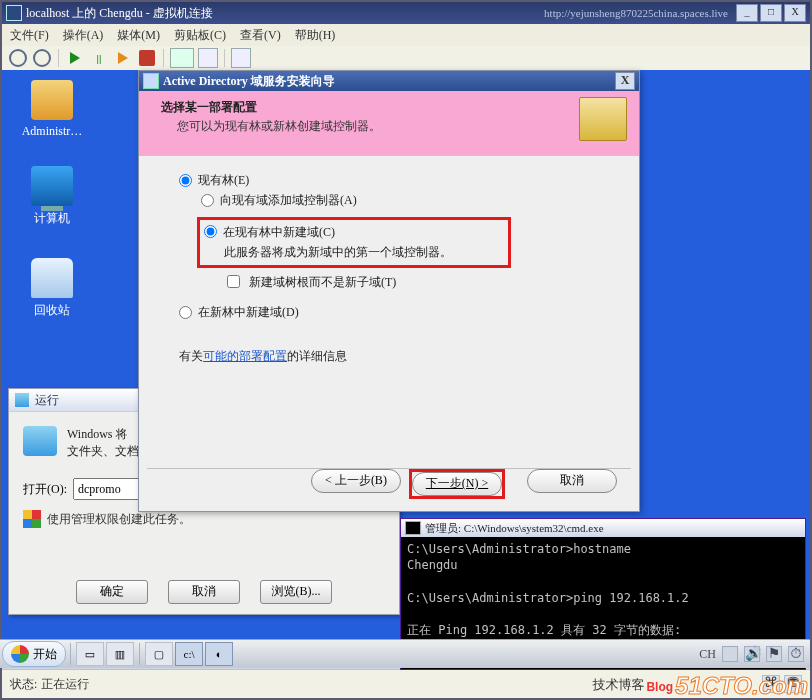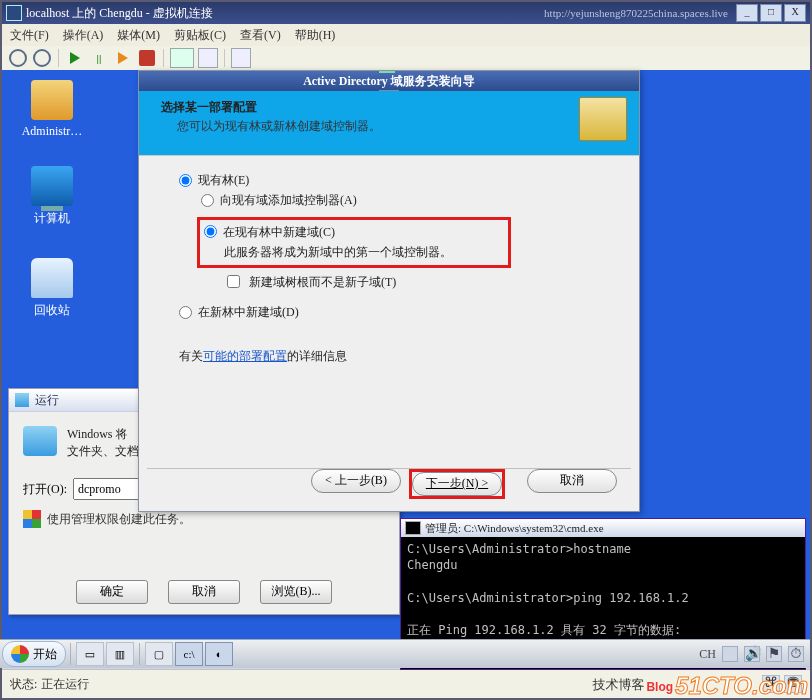--- a/index.html
+++ b/index.html
@@ -53,25 +53,25 @@
   .run select { flex:1; height:22px; font:12px Tahoma; }
   .run .shield { margin-top:10px; color:#333; display:flex; align-items:center; gap:6px; }
   .run .shield .sicon{width:18px;height:18px;background:conic-gradient(#e03434 0 25%,#37a337 0 50%,#2b7fe2 0 75%,#f2c12e 0);}
   .run .btns { position:absolute; left:0; right:0; bottom:10px; display:flex; gap:20px; justify-content:center; }
   .clsbtn { min-width:70px; height:22px; background:linear-gradient(#fefefe,#dcdcdc); border:1px solid #888; border-radius:3px; font-size:12px; line-height:20px; text-align:center;}
   .wizbtn { min-width:82px; height:22px; background:linear-gradient(#fefefe,#e2e2e2); border:1px solid #888; font-size:12px; line-height:20px; text-align:center; }
 
   
   .wiz { position:absolute; left:136px; top:0px; width:500px; height:440px;
     background:#efefef; border:1px solid #8a93a6; box-shadow:2px 2px 6px rgba(0,0,0,.3); font-size:12px; z-index:20; }
-  .wiz .tbar { height:20px; background:linear-gradient(#4a6db5,#2c4c8d); color:#fff; display:flex; align-items:center; padding:0 4px; font:bold 12px Tahoma;flex-direction:column; }
+  .wiz .tbar { height:20px; background:linear-gradient(#4a6db5,#2c4c8d); color:#fff; display:flex; align-items:center; padding:0 4px; font:bold 12px Tahoma; }
   .wiz .tbar .xi{width:14px;height:14px;margin-right:4px;background:#c6dcfc;border:1px solid #7da;}
   .wiz .tbar .spacer{flex:1;}
   .wiz .tbar .xbtn{width:18px;height:16px;background:#d3dff1;border:1px solid #7b8aaa;color:#333;text-align:center;line-height:14px;font-family:Tahoma;}
-  .wiz .header { height:56px; background:#0ea5e9; border-bottom:1px solid #c8c8c8; position:relative; padding:8px 78px 0 22px; }
+  .wiz .header { height:56px; background:#f9a8d4; border-bottom:1px solid #c8c8c8; position:relative; padding:8px 78px 0 22px; }
   .wiz .header .t1{ font-weight:bold; color:#222;}
   .wiz .header .t2{ color:#333; padding-left:16px; margin-top:2px;}
   .wiz .header .book{ position:absolute; right:12px; top:6px; width:46px; height:42px;
     background:linear-gradient(#f4e2a2,#d9b63b); border:1px solid #a68523; border-radius:2px;}
   .wiz .content { padding:14px 28px 0 40px; line-height:1.7; color:#222; }
   .wiz .radio{ display:flex; align-items:center; gap:6px; }
   .wiz .radio input{margin:0;}
   .wiz .sub { margin-left:22px; }
   .wiz .redbox { border:3px solid #e01b1b; padding:2px 4px; margin:6px 0 4px -4px; width:300px;}
   .wiz .chk { margin-left:22px; display:flex; align-items:center; gap:6px;}

